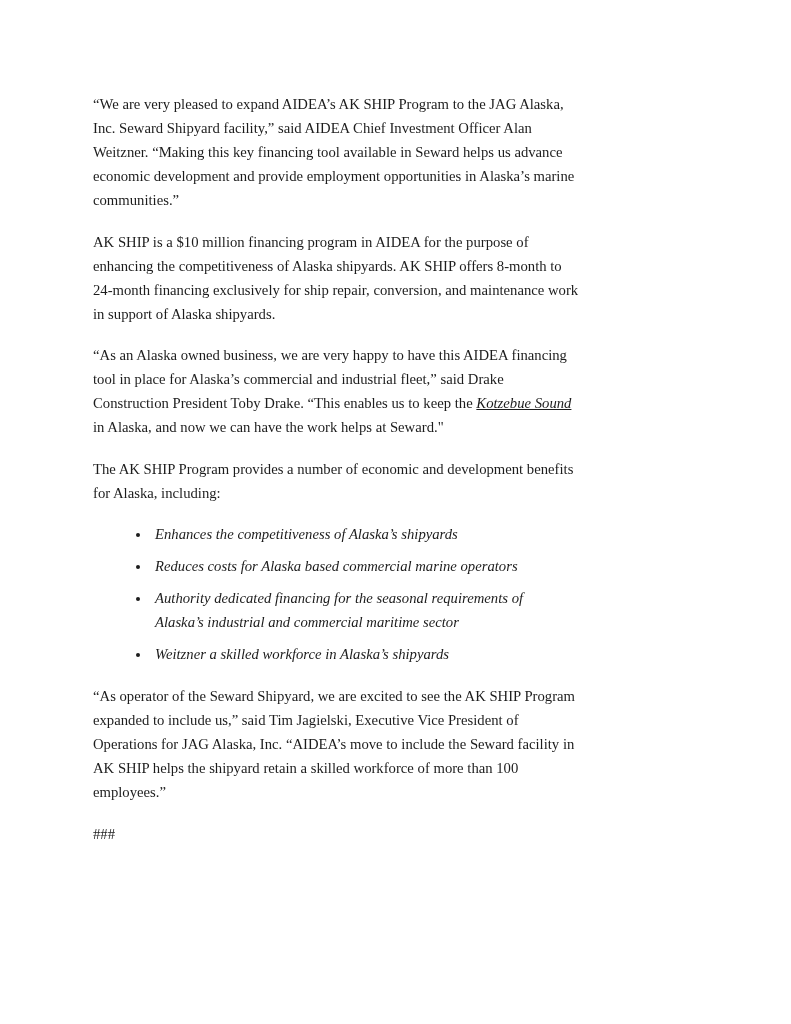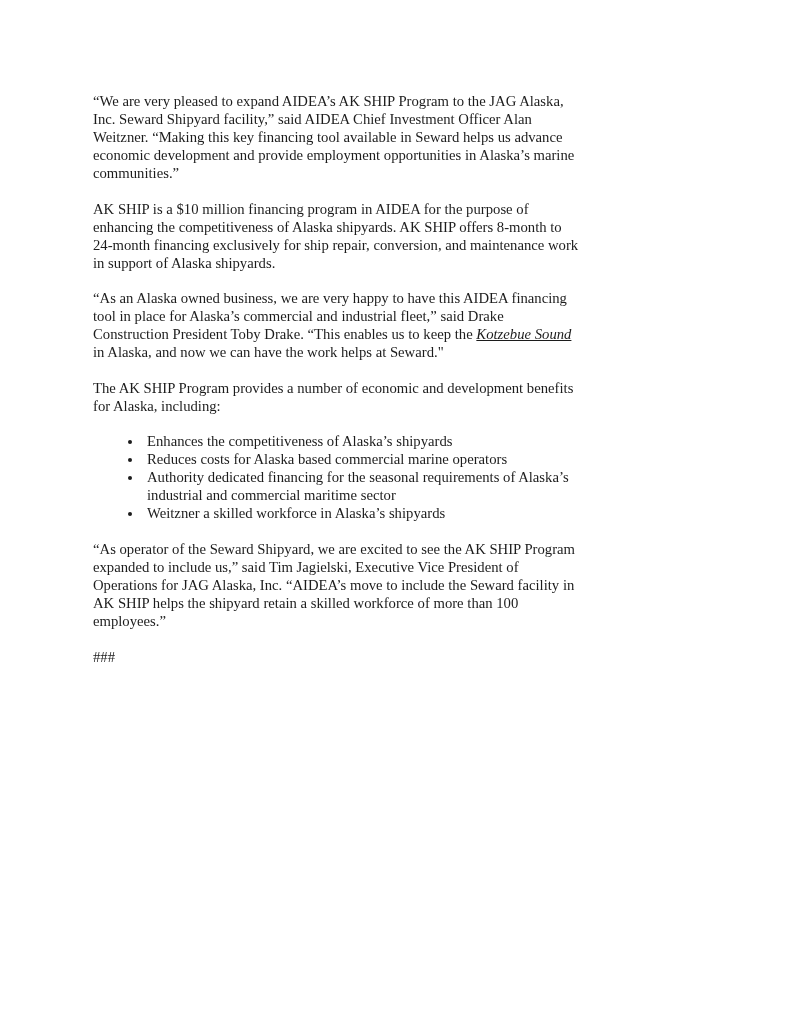--- a/index.html
+++ b/index.html
@@ -15,34 +15,35 @@
     background: #ffffff;
     overflow: hidden;
     font-family: "Liberation Serif", "DejaVu Serif", serif;
     color: #1c1c1c;
   }
   .content {
     box-sizing: border-box;
     padding: 92px 90px 0 93px;
     width: 672px;
     font-size: 14.7px;
-    line-height: 18px;
+    line-height: 24px;
   }
   .content p {
     margin: 0 0 17.6px 0;
     text-align: left;
   }
   .benefits-list {
     margin: 17.6px 0;
     padding: 0 0 0 50px;
     list-style: disc outside;
   }
   .benefits-list li {
+    font-style: italic;
     padding-left: 4px;
-    margin: 0;
+    margin: 8px;
   }
   .vessel-name {
     font-style: italic;
     text-decoration: underline;
   }
   .end-mark {
     text-align: center;
     margin-top: 17.6px;
   }
 </style>

